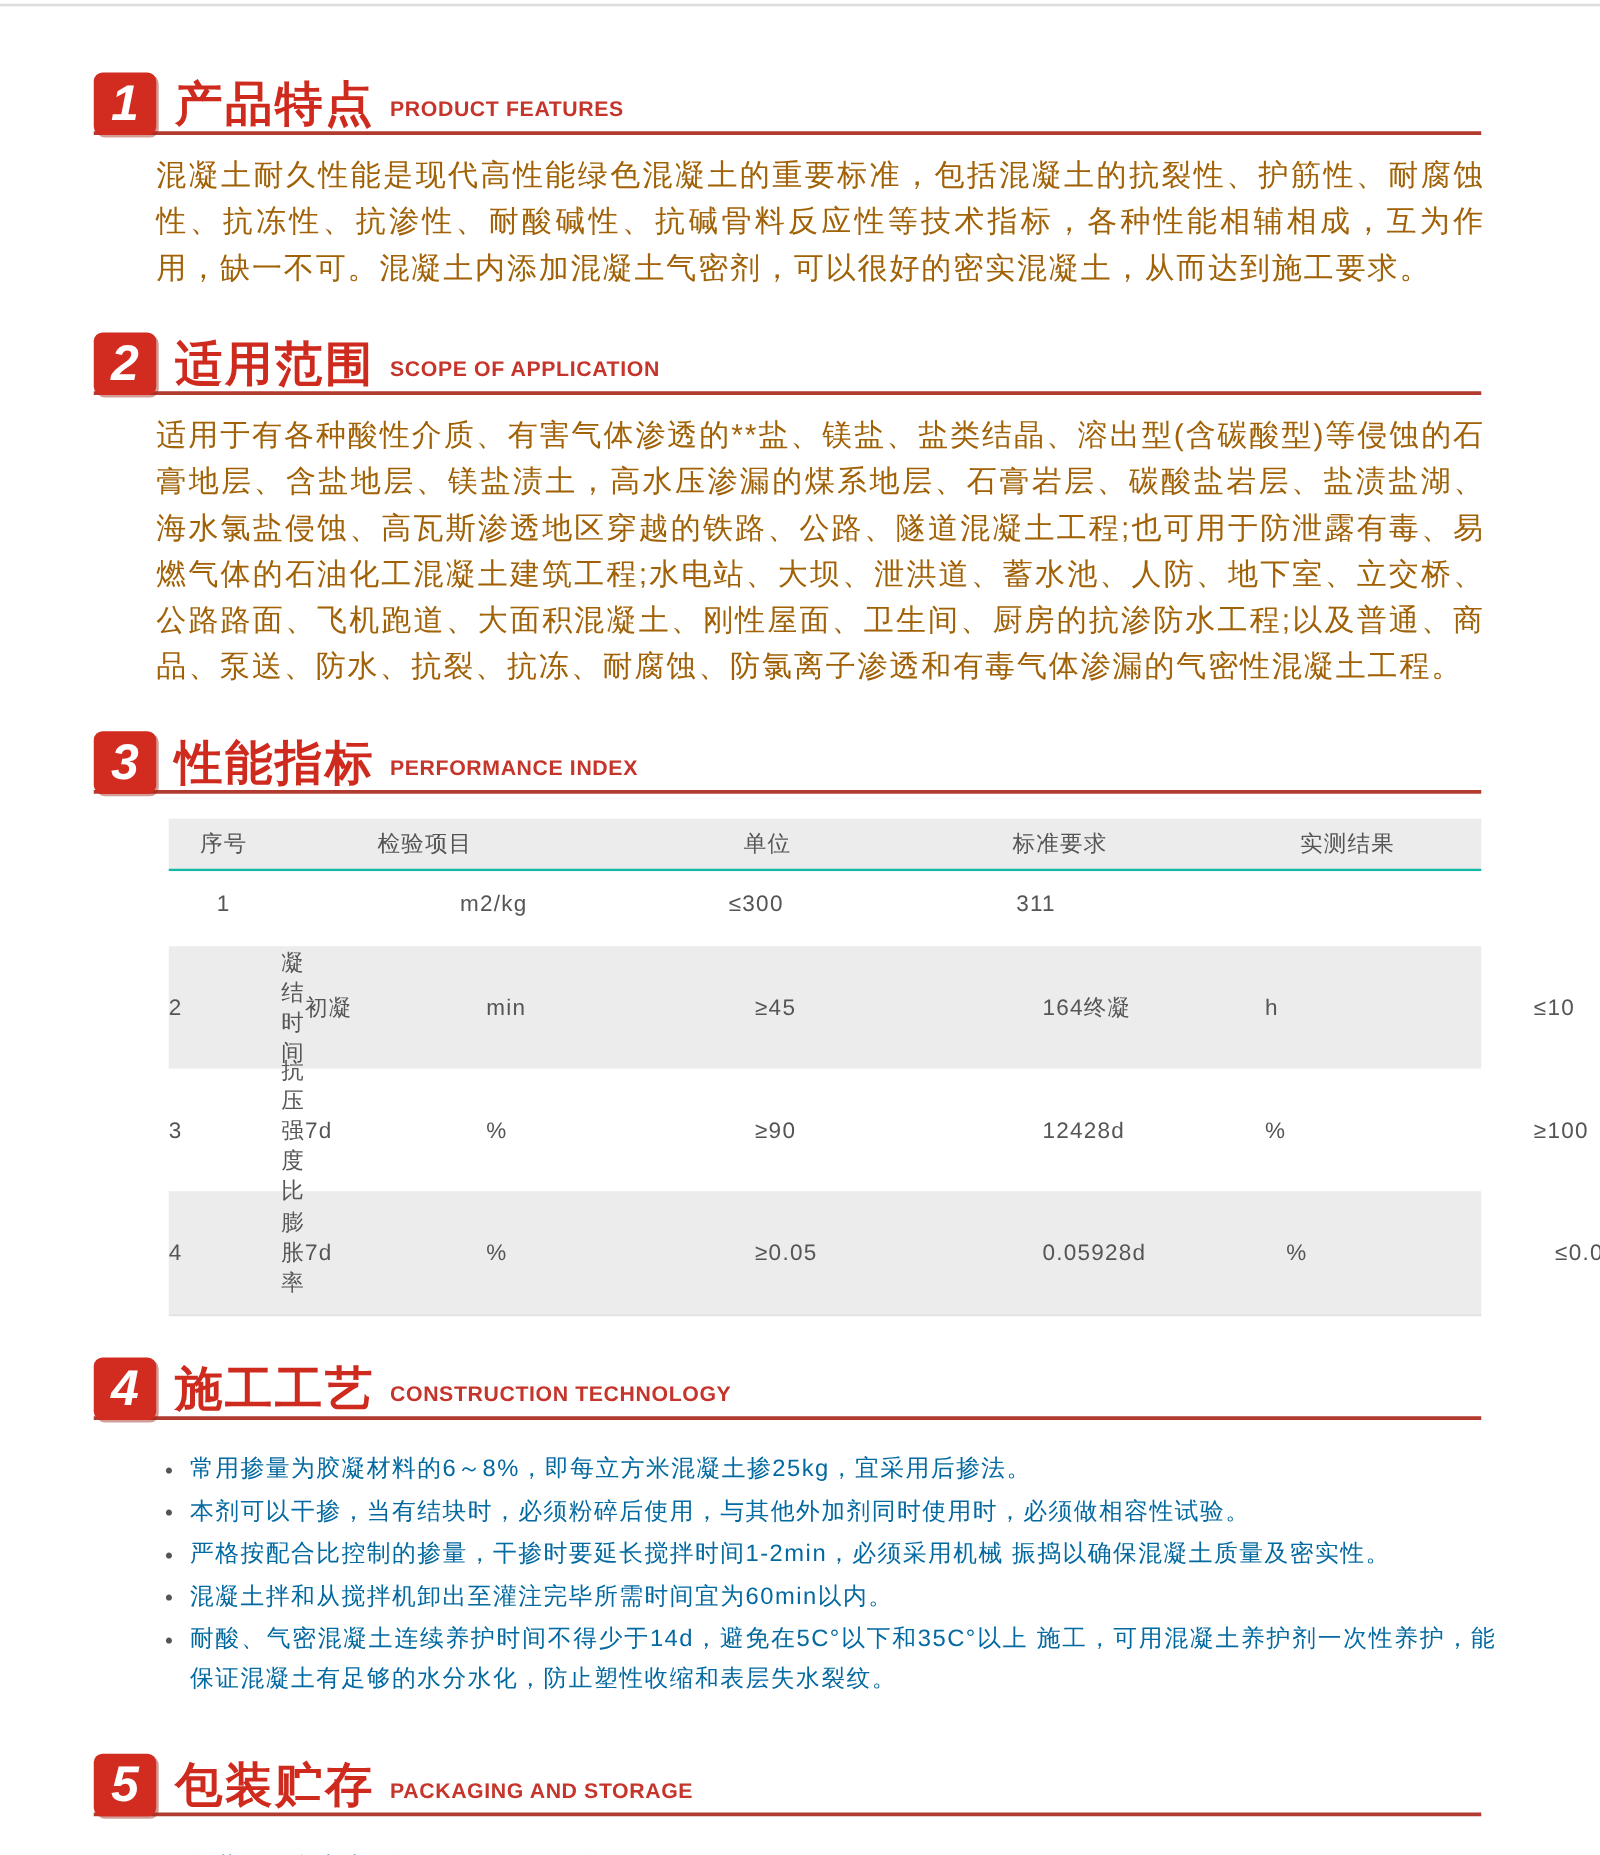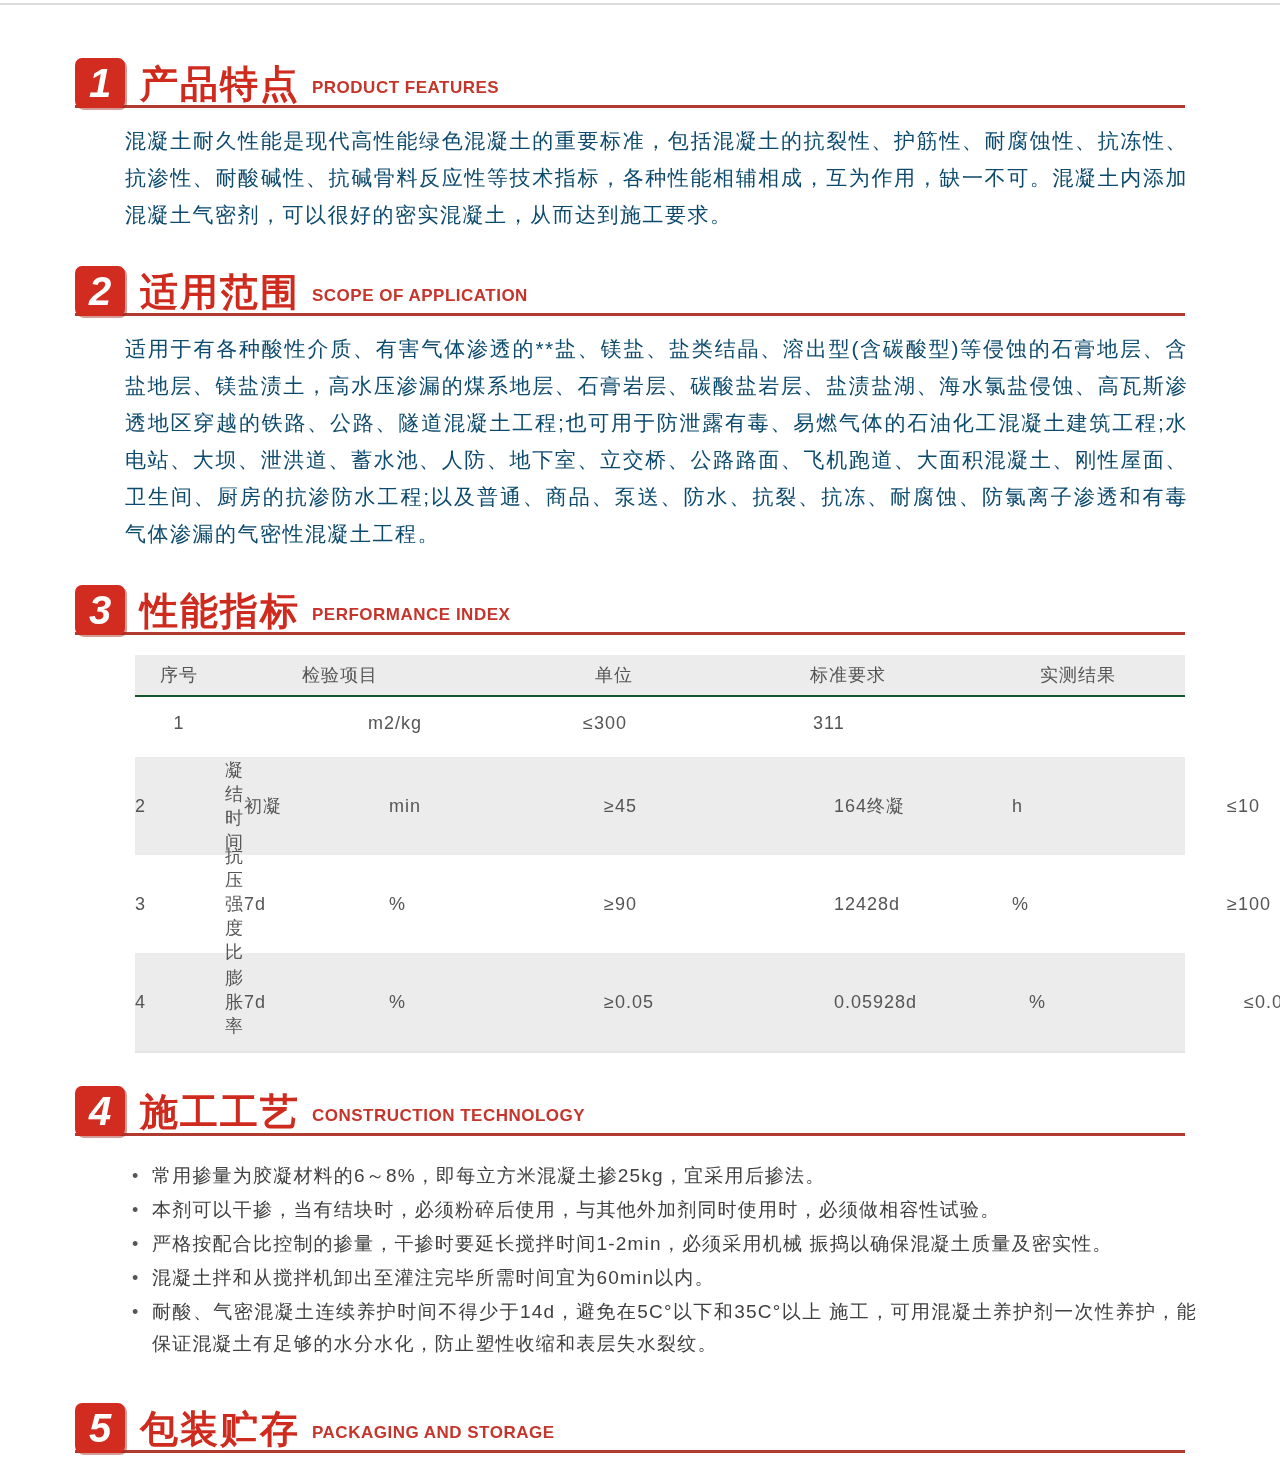--- a/index.html
+++ b/index.html
@@ -41,38 +41,38 @@
     color:#c5352b;
     font-size:17px;font-weight:bold;
     letter-spacing:.5px;
     padding-bottom:7px;
     white-space:nowrap;
   }
 
   
   .para{
     margin:14px 92px 0 125px;
-    font-size:21px;line-height:37px;
+    font-size:24px;line-height:37px;
     text-align:justify;
     letter-spacing:1.5px;
-    color:#0c4a6e;
+    color:#a16207;
   }
   .sec{margin-top:0;}
   .sec-1{margin-top:50px;}
   .sec-2{margin-top:30px;}
   .sec-3{margin-top:30px;}
   .sec-4{margin-top:30px;}
   .sec-5{margin-top:40px;}
 
   
   ul.bullets{
     list-style:none;
     margin:24px 83px 0 130px;padding:0;
     font-size:19px;line-height:32px;
-    letter-spacing:1.2px;color:#404040;
+    letter-spacing:1.2px;color:#0369a1;
   }
   ul.bullets li{
     position:relative;
     padding-left:22px;
     margin-bottom:1px;
     text-align:justify;
   }
   ul.bullets li::before{
     content:"•";
     position:absolute;left:2px;top:0;
@@ -91,21 +91,21 @@
   .trow{display:flex;align-items:stretch;}
   .c{display:flex;align-items:center;}
   .c.no{width:88px;justify-content:center;text-align:center;}
   .c.item{width:227px;padding-left:79px;box-sizing:border-box;}
   .c.sub{width:145px;}
   .c.unit{width:215px;}
   .c.std{width:230px;}
   .c.res{flex:1;}
   .thead{
     background:#ececec;height:40px;
-    border-bottom:2px solid #14532d;
+    border-bottom:2px solid #14b8a6;
     color:#555;
   }
   .r-white{background:#ffffff;}
   .r-gray{background:#ececec;}
   .single{height:52px;}
   .dbl{height:98px;}
   .dbl .c.no,.dbl .c.item{height:98px;}
   .subcol{flex:1;display:flex;flex-direction:row;}
   .subrow{display:flex;flex:1;}
   .gap{height:8px;background:#ffffff;}

